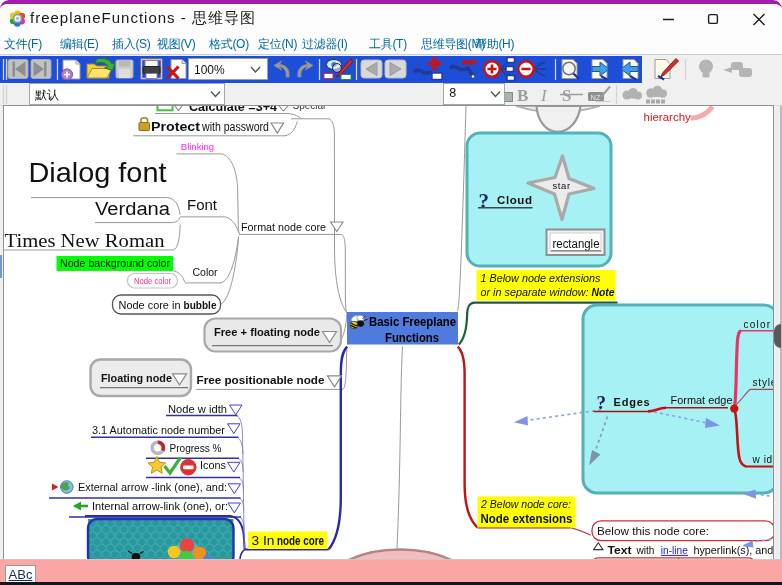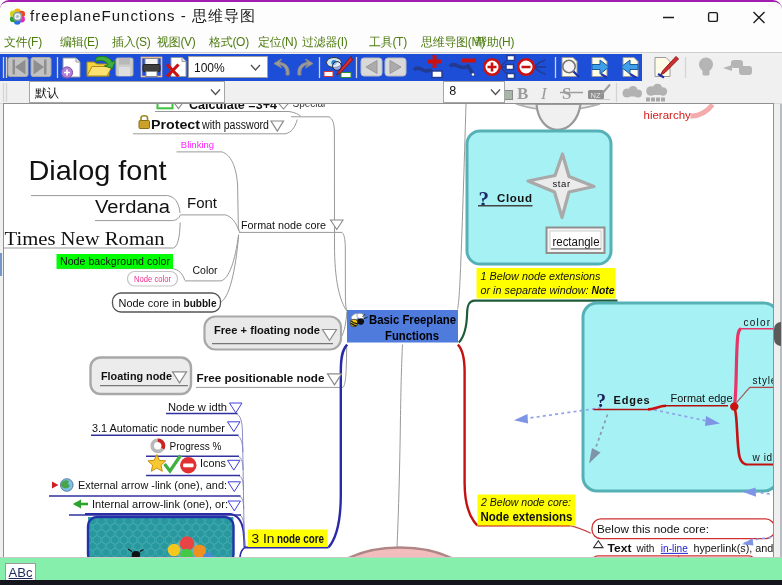--- a/index.html
+++ b/index.html
@@ -1,33 +1,33 @@
 <!DOCTYPE html>
 <html><head><meta charset="utf-8">
 <style>
 html,body{margin:0;padding:0;background:#fff;}
 *{box-sizing:border-box;}
 #win{position:relative;width:782px;height:585px;overflow:hidden;
  font-family:"Liberation Sans",sans-serif;background:#f0f0f0;
- border-top:2px solid #a21caf;border-radius:9px 9px 0 0;}
+ border-top:4px solid #a21caf;border-radius:9px 9px 0 0;}
 #titlebar{position:absolute;left:0;top:0;width:782px;height:28px;background:#fdfdfd;}
 #title{position:absolute;left:30px;top:5px;font-size:15px;letter-spacing:1px;color:#191919;}
 #menubar{position:absolute;left:0;top:28px;width:782px;height:23px;background:#fdfdfd;
- border-bottom:1px solid #cfcfcf;font-size:12px;letter-spacing:-0.3px;color:#4d7c0f;}
+ border-bottom:1px solid #cfcfcf;font-size:12px;letter-spacing:-0.3px;color:#0369a1;}
 #menubar span{position:absolute;top:4px;}
 #tb1{position:absolute;left:0;top:52px;width:642px;height:27px;background:#1d4ed8;}
 #tb2{position:absolute;left:0;top:79px;width:782px;height:23px;background:#f0f0f0;border-bottom:1px solid #d9d9d9;}
 .combo{position:absolute;background:#fff;border:1px solid #a5a5a5;height:22px;font-size:12px;color:#111;margin-left:20px;}
 .combo .tx{position:absolute;left:5px;top:3px;white-space:nowrap;}
 .combo svg{position:absolute;right:3px;top:6px;}
 #canvas{position:absolute;left:4px;top:102px;width:769px;height:453px;background:#fff;overflow:hidden;}
 #canvwrap{position:absolute;left:3px;top:101px;width:771px;height:455px;border:1px solid #909090;}
 #rstrip{position:absolute;left:774px;top:102px;width:8px;height:453px;background:#efefef;border-right:2px solid #b9bcc2;}
 #blob{position:absolute;left:0px;top:218px;width:7px;height:24px;background:#5a5a5a;border-radius:7px 0 0 7px;}
-#status{position:absolute;left:0;top:555px;width:782px;height:23px;background:#86efac;border-top:1px solid #c9c9c9;}
+#status{position:absolute;left:0;top:555px;width:782px;height:23px;background:#fca5a5;border-top:1px solid #c9c9c9;}
 #abc{position:absolute;left:5px;top:5px;width:31px;height:18px;background:#fff;border:1px solid #9a9a9a;
  font-size:13px;color:#1a2a5a;text-align:center;line-height:18px;text-decoration:underline;}
 #bottom{position:absolute;left:0;top:578px;width:782px;height:7px;background:#15151d;}
 </style></head>
 <body>
 <div id="win">
 <div id="titlebar">
  <svg style="position:absolute;left:9px;top:6px" width="17" height="17" viewBox="0 0 17 17">
   <g stroke="none">
   <circle cx="8.5" cy="3.8" r="3.3" fill="#f6b40e"></circle>

